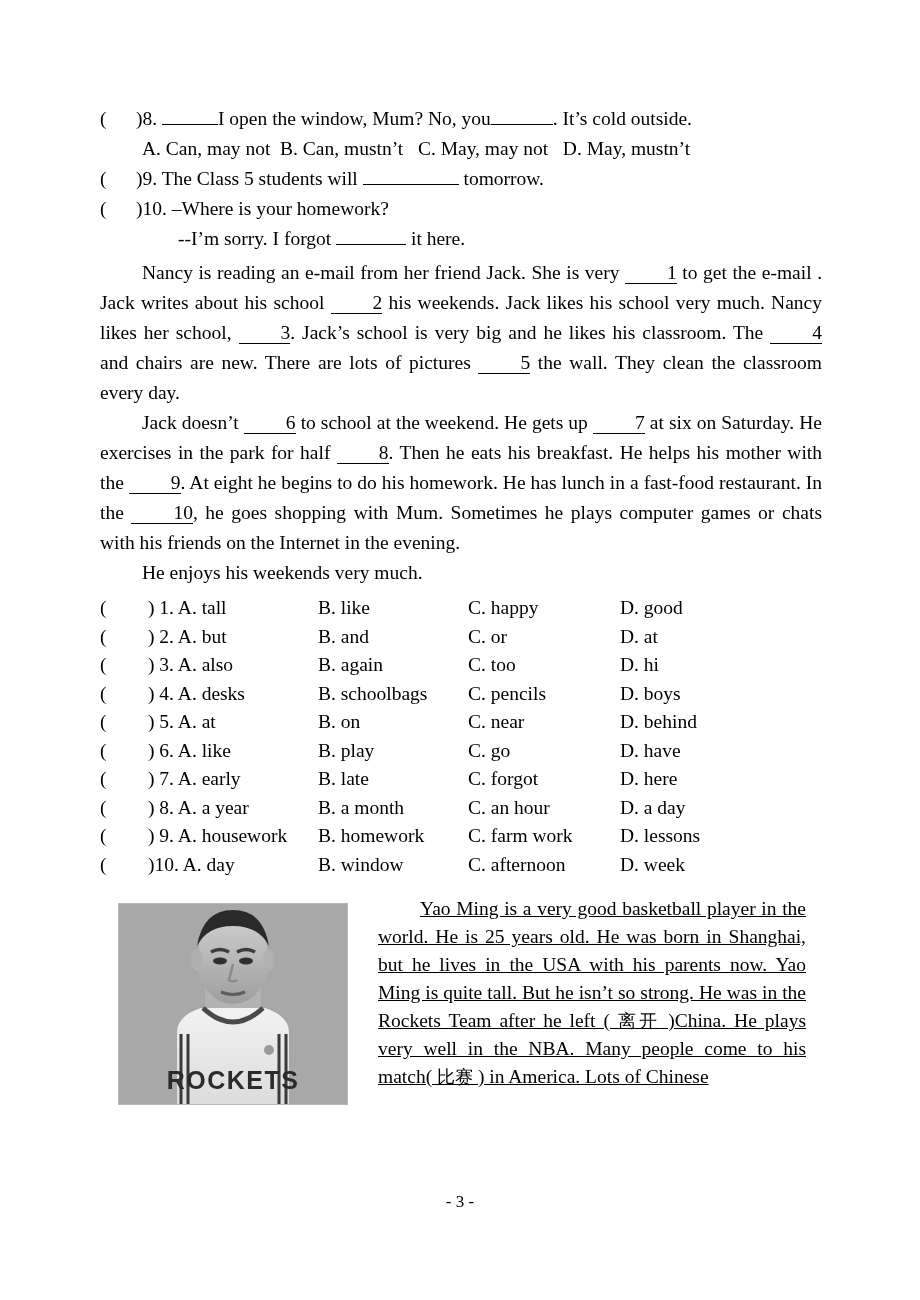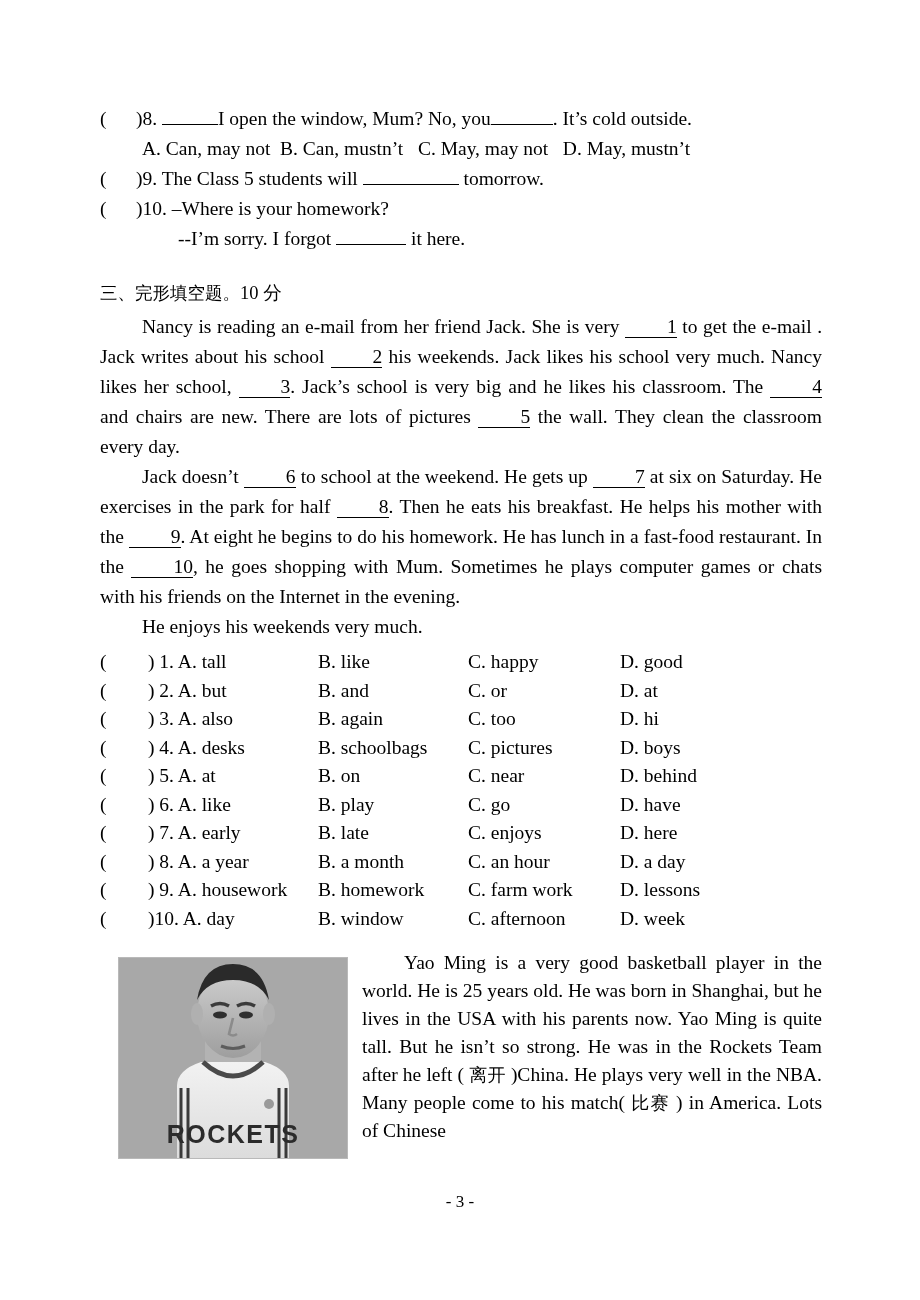--- a/index.html
+++ b/index.html
@@ -132,21 +132,21 @@
   }
   .photo svg { display: block; width: 100%; height: 100%; }
 
   .reading-text {
     margin-left: 262px;
     font-size: 19.5px;
     line-height: 28px;
     text-align: justify;
     text-justify: inter-word;
   }
-  .reading-text p { margin: 0; text-indent: 42px; }
+  .reading-text p { margin: 16px; text-indent: 42px; text-decoration: underline; }
   .cn-inline {
     font-family: "DejaVu Sans", sans-serif;
     font-size: 18px;
   }
 
   .pagenum {
     position: absolute;
     left: 0;
     top: 1192px;
     width: 920px;
@@ -162,38 +162,37 @@
   <div class="content">
 
     <div class="qline"><span class="paren">(</span><span>)8.</span> <span class="rule r1"></span><span>I open the window, Mum? No, you</span><span class="rule r2"></span><span>. It’s cold outside.</span></div>
     <div class="opts-inline">A. Can, may not  B. Can, mustn’t   C. May, may not   D. May, mustn’t</div>
 
     <div class="qline"><span class="paren">(</span><span>)9.</span> <span>The Class 5 students will </span><span class="rule r3"></span><span> tomorrow.</span></div>
 
     <div class="qline"><span class="paren">(</span><span>)10.</span> <span>–Where is your homework?</span></div>
     <div class="qline indent-2"><span>--I’m sorry. I forgot </span><span class="rule r4"></span><span> it here.</span></div>
 
-    <div class="section-head"><span class="cn">三、完形填空题。</span><span>10 分</span></div>
 
     <div class="passage">
       <p><span>Nancy is reading an e-mail from her friend Jack. She is very </span><span class="blank b-sm">1</span><span> to get the e-mail . Jack writes about his school </span><span class="blank b-sm">2</span><span> his weekends. Jack likes his school very much. Nancy likes her school, </span><span class="blank b-sm">3</span><span>. Jack’s school is very big and he likes his classroom. The </span><span class="blank b-sm">4</span><span> and chairs are new. There are lots of pictures </span><span class="blank b-sm">5</span><span> the wall. They clean the classroom every day.</span></p>
 
       <p><span>Jack doesn’t </span><span class="blank b-md">6</span><span> to school at the weekend. He gets up </span><span class="blank b-md">7</span><span> at six on Saturday. He exercises in the park for half </span><span class="blank b-sm">8</span><span>. Then he eats his breakfast. He helps his mother with the </span><span class="blank b-sm">9</span><span>. At eight he begins to do his homework. He has lunch in a fast-food restaurant. In the </span><span class="blank b-lg">10</span><span>, he goes shopping with Mum. Sometimes he plays computer games or chats with his friends on the Internet in the evening.</span></p>
 
       <p>He enjoys his weekends very much.</p>
     </div>
 
     <div class="optgrid">
       <div class="optrow"><span class="c-paren">(</span><span class="c-a">) 1. A. tall</span><span class="c-b">B. like</span><span class="c-c">C. happy</span><span class="c-d">D. good</span></div>
       <div class="optrow"><span class="c-paren">(</span><span class="c-a">) 2. A. but</span><span class="c-b">B. and</span><span class="c-c">C. or</span><span class="c-d">D. at</span></div>
       <div class="optrow"><span class="c-paren">(</span><span class="c-a">) 3. A. also</span><span class="c-b">B. again</span><span class="c-c">C. too</span><span class="c-d">D. hi</span></div>
-      <div class="optrow"><span class="c-paren">(</span><span class="c-a">) 4. A. desks</span><span class="c-b">B. schoolbags</span><span class="c-c">C. pictures</span><span class="c-d">D. boys</span></div>
+      <div class="optrow"><span class="c-paren">(</span><span class="c-a">) 4. A. desks</span><span class="c-b">B. schoolbags</span><span class="c-c">C. pencils</span><span class="c-d">D. boys</span></div>
       <div class="optrow"><span class="c-paren">(</span><span class="c-a">) 5. A. at</span><span class="c-b">B. on</span><span class="c-c">C. near</span><span class="c-d">D. behind</span></div>
       <div class="optrow"><span class="c-paren">(</span><span class="c-a">) 6. A. like</span><span class="c-b">B. play</span><span class="c-c">C. go</span><span class="c-d">D. have</span></div>
-      <div class="optrow"><span class="c-paren">(</span><span class="c-a">) 7. A. early</span><span class="c-b">B. late</span><span class="c-c">C. enjoys</span><span class="c-d">D. here</span></div>
+      <div class="optrow"><span class="c-paren">(</span><span class="c-a">) 7. A. early</span><span class="c-b">B. late</span><span class="c-c">C. forgot</span><span class="c-d">D. here</span></div>
       <div class="optrow"><span class="c-paren">(</span><span class="c-a">) 8. A. a year</span><span class="c-b">B. a month</span><span class="c-c">C. an hour</span><span class="c-d">D. a day</span></div>
       <div class="optrow"><span class="c-paren">(</span><span class="c-a">) 9. A. housework</span><span class="c-b">B. homework</span><span class="c-c">C. farm work</span><span class="c-d">D. lessons</span></div>
       <div class="optrow"><span class="c-paren">(</span><span class="c-a">)10. A. day</span><span class="c-b">B. window</span><span class="c-c">C. afternoon</span><span class="c-d">D. week</span></div>
     </div>
 
 
     <div class="reading-wrap">
 
       <div class="photo">
         <svg viewBox="0 0 228 200" preserveAspectRatio="none">

